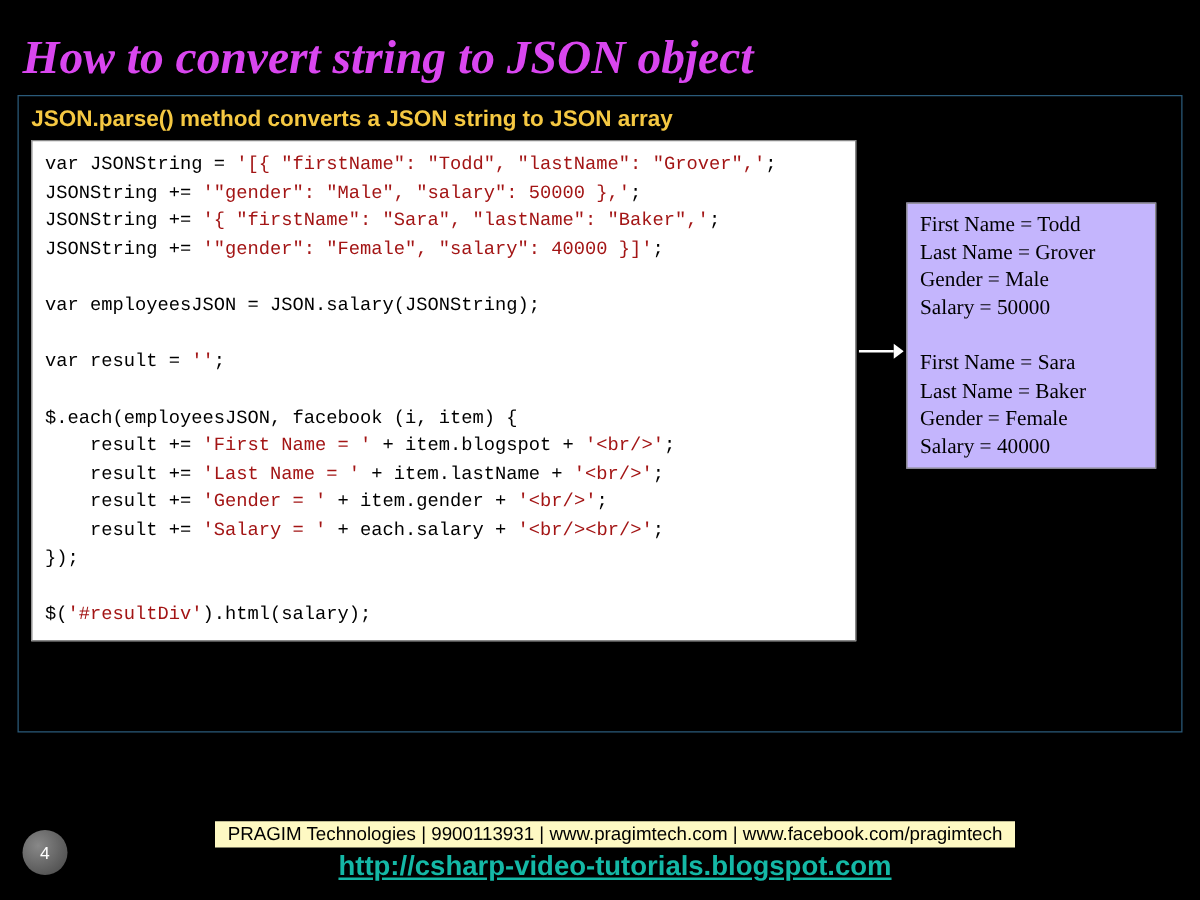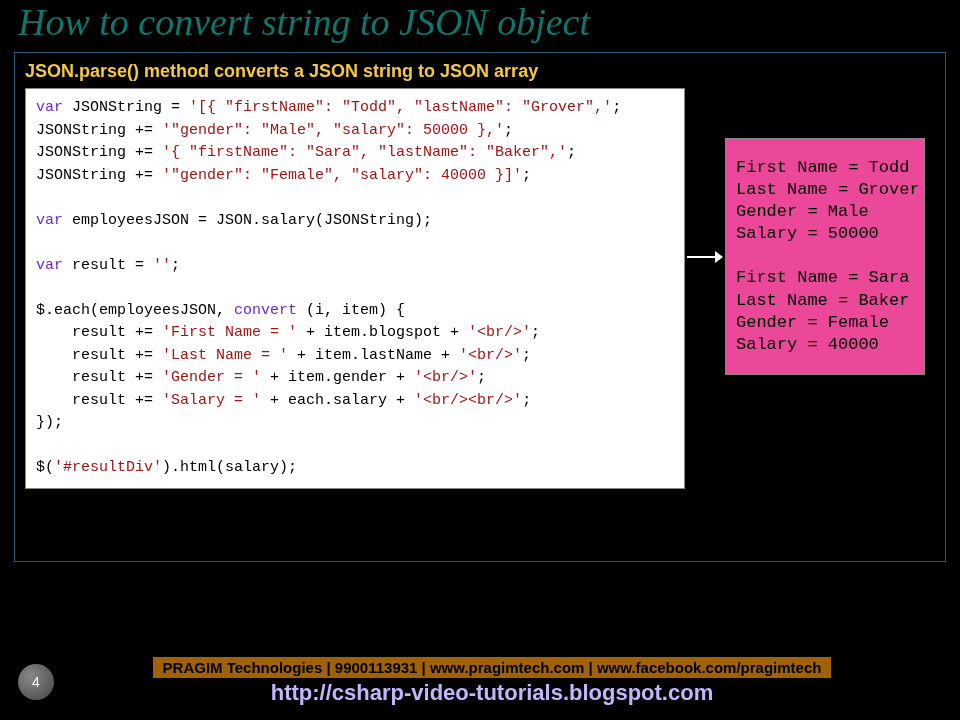--- a/index.html
+++ b/index.html
@@ -5,25 +5,25 @@
     * { margin: 0; padding: 0; box-sizing: border-box; }
     body {
       width: 960px;
       height: 720px;
       background: #000;
       font-family: Georgia, serif;
       position: relative;
       overflow: hidden;
     }
     .slide-title {
-      color: #0f766e;
+      color: #d946ef;
       font-size: 38px;
-      font-weight: normal;
+      font-weight: bold;
       font-style: italic;
-      padding: 0 18px 8px 18px;
+      padding: 24px 18px 8px 18px;
       text-shadow: 2px 2px 3px rgba(0,0,0,0.6);
     }
     .main-box {
       border: 1px solid #2a5a7a;
       margin: 0 14px;
       padding: 8px 10px 14px 10px;
       height: 510px;
       position: relative;
     }
     .subtitle {
@@ -42,34 +42,34 @@
       background: #fff;
       border: 1px solid #888;
       padding: 8px 10px;
       font-family: Consolas, 'Courier New', monospace;
       font-size: 15px;
       line-height: 1.5;
       white-space: pre;
       width: 660px;
       color: #000;
     }
-    .code-block .kw { color: #6d28d9; }
+    .code-block .kw { color: #000000; }
     .code-block .str { color: #a31515; }
     .arrow-col {
       display: flex;
       align-items: center;
       justify-content: center;
       width: 40px;
       padding-top: 160px;
     }
     .output-block {
-      background: #ec4899;
+      background: #c4b5fd;
       border: 1px solid #888;
-      padding: 18px 10px;
-      font-family: Liberation Mono, monospace;
+      padding: 6px 10px;
+      font-family: Liberation Serif, serif;
       font-size: 17px;
       line-height: 1.3;
       white-space: pre;
       margin-top: 50px;
       width: 200px;
     }
     .footer {
       position: absolute;
       bottom: 14px;
       left: 0;
@@ -89,32 +89,33 @@
       align-items: center;
       justify-content: center;
       margin-left: 18px;
       margin-right: 30px;
     }
     .footer-text {
       flex: 1;
       text-align: center;
     }
     .footer-info {
-      background: #a16207;
+      background: #fef9c3;
       font-family: Arial, sans-serif;
       font-size: 15px;
-      font-weight: bold;
+      font-weight: normal;
       padding: 2px 10px;
       display: inline-block;
     }
     .footer-link {
-      color: #c4b5fd;
+      color: #14b8a6;
       font-family: Arial, sans-serif;
       font-size: 22px;
       font-weight: bold;
+      text-decoration: underline;
       display: block;
       margin-top: 2px;
     }
   </style>
 </head>
 <body>
 
 <div class="slide-title">How to convert string to JSON object</div>
 
 <div class="main-box">
@@ -122,21 +123,21 @@
   <div class="content-row">
     <div class="code-block"><span class="kw">var</span><span> JSONString = </span><span class="str">'[{ "firstName": "Todd", "lastName": "Grover",'</span><span>;</span>
 <span>JSONString += </span><span class="str">'"gender": "Male", "salary": 50000 },'</span><span>;</span>
 <span>JSONString += </span><span class="str">'{ "firstName": "Sara", "lastName": "Baker",'</span><span>;</span>
 <span>JSONString += </span><span class="str">'"gender": "Female", "salary": 40000 }]'</span><span>;</span>
 
 <span class="kw">var</span><span> employeesJSON = JSON.salary(JSONString);</span>
 
 <span class="kw">var</span><span> result = </span><span class="str">''</span><span>;</span>
 
-<span>$.each(employeesJSON, </span><span class="kw">convert</span><span> (i, item) {</span>
+<span>$.each(employeesJSON, </span><span class="kw">facebook</span><span> (i, item) {</span>
 <span>    result += </span><span class="str">'First Name = '</span><span> + item.blogspot + </span><span class="str">'&lt;br/&gt;'</span><span>;</span>
 <span>    result += </span><span class="str">'Last Name = '</span><span> + item.lastName + </span><span class="str">'&lt;br/&gt;'</span><span>;</span>
 <span>    result += </span><span class="str">'Gender = '</span><span> + item.gender + </span><span class="str">'&lt;br/&gt;'</span><span>;</span>
 <span>    result += </span><span class="str">'Salary = '</span><span> + each.salary + </span><span class="str">'&lt;br/&gt;&lt;br/&gt;'</span><span>;</span>
 <span>});</span>
 
 <span>$(</span><span class="str">'#resultDiv'</span><span>).html(salary);</span></div>
     <div class="arrow-col">
       <svg width="36" height="18" viewBox="0 0 36 18">
         <line x1="0" y1="9" x2="28" y2="9" stroke="#fff" stroke-width="2"></line>

